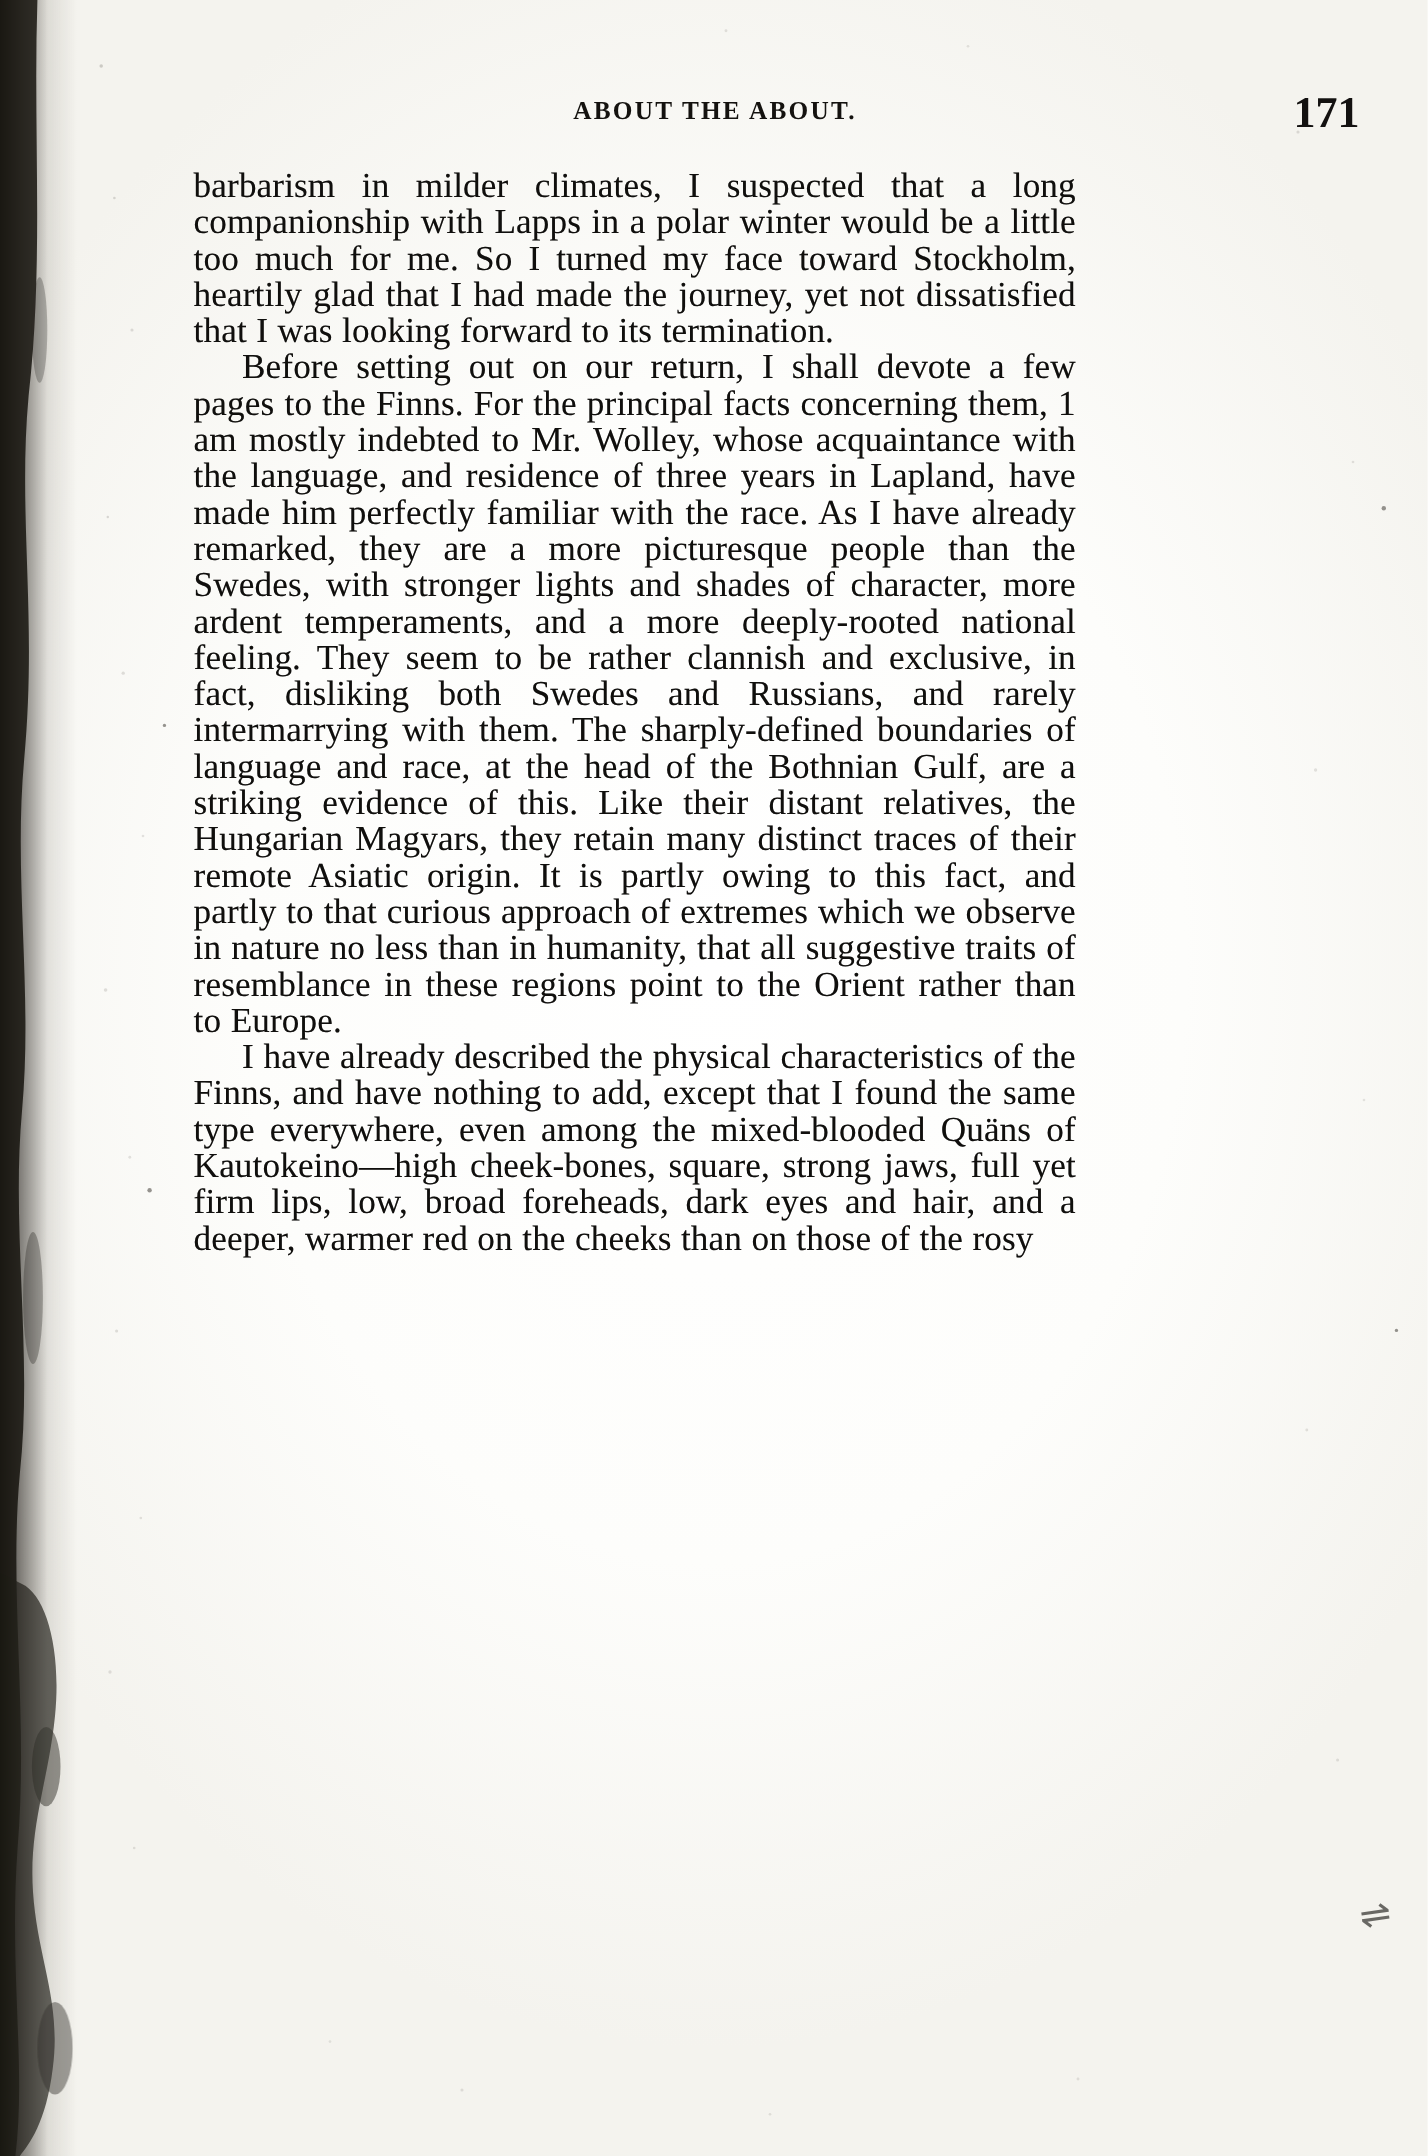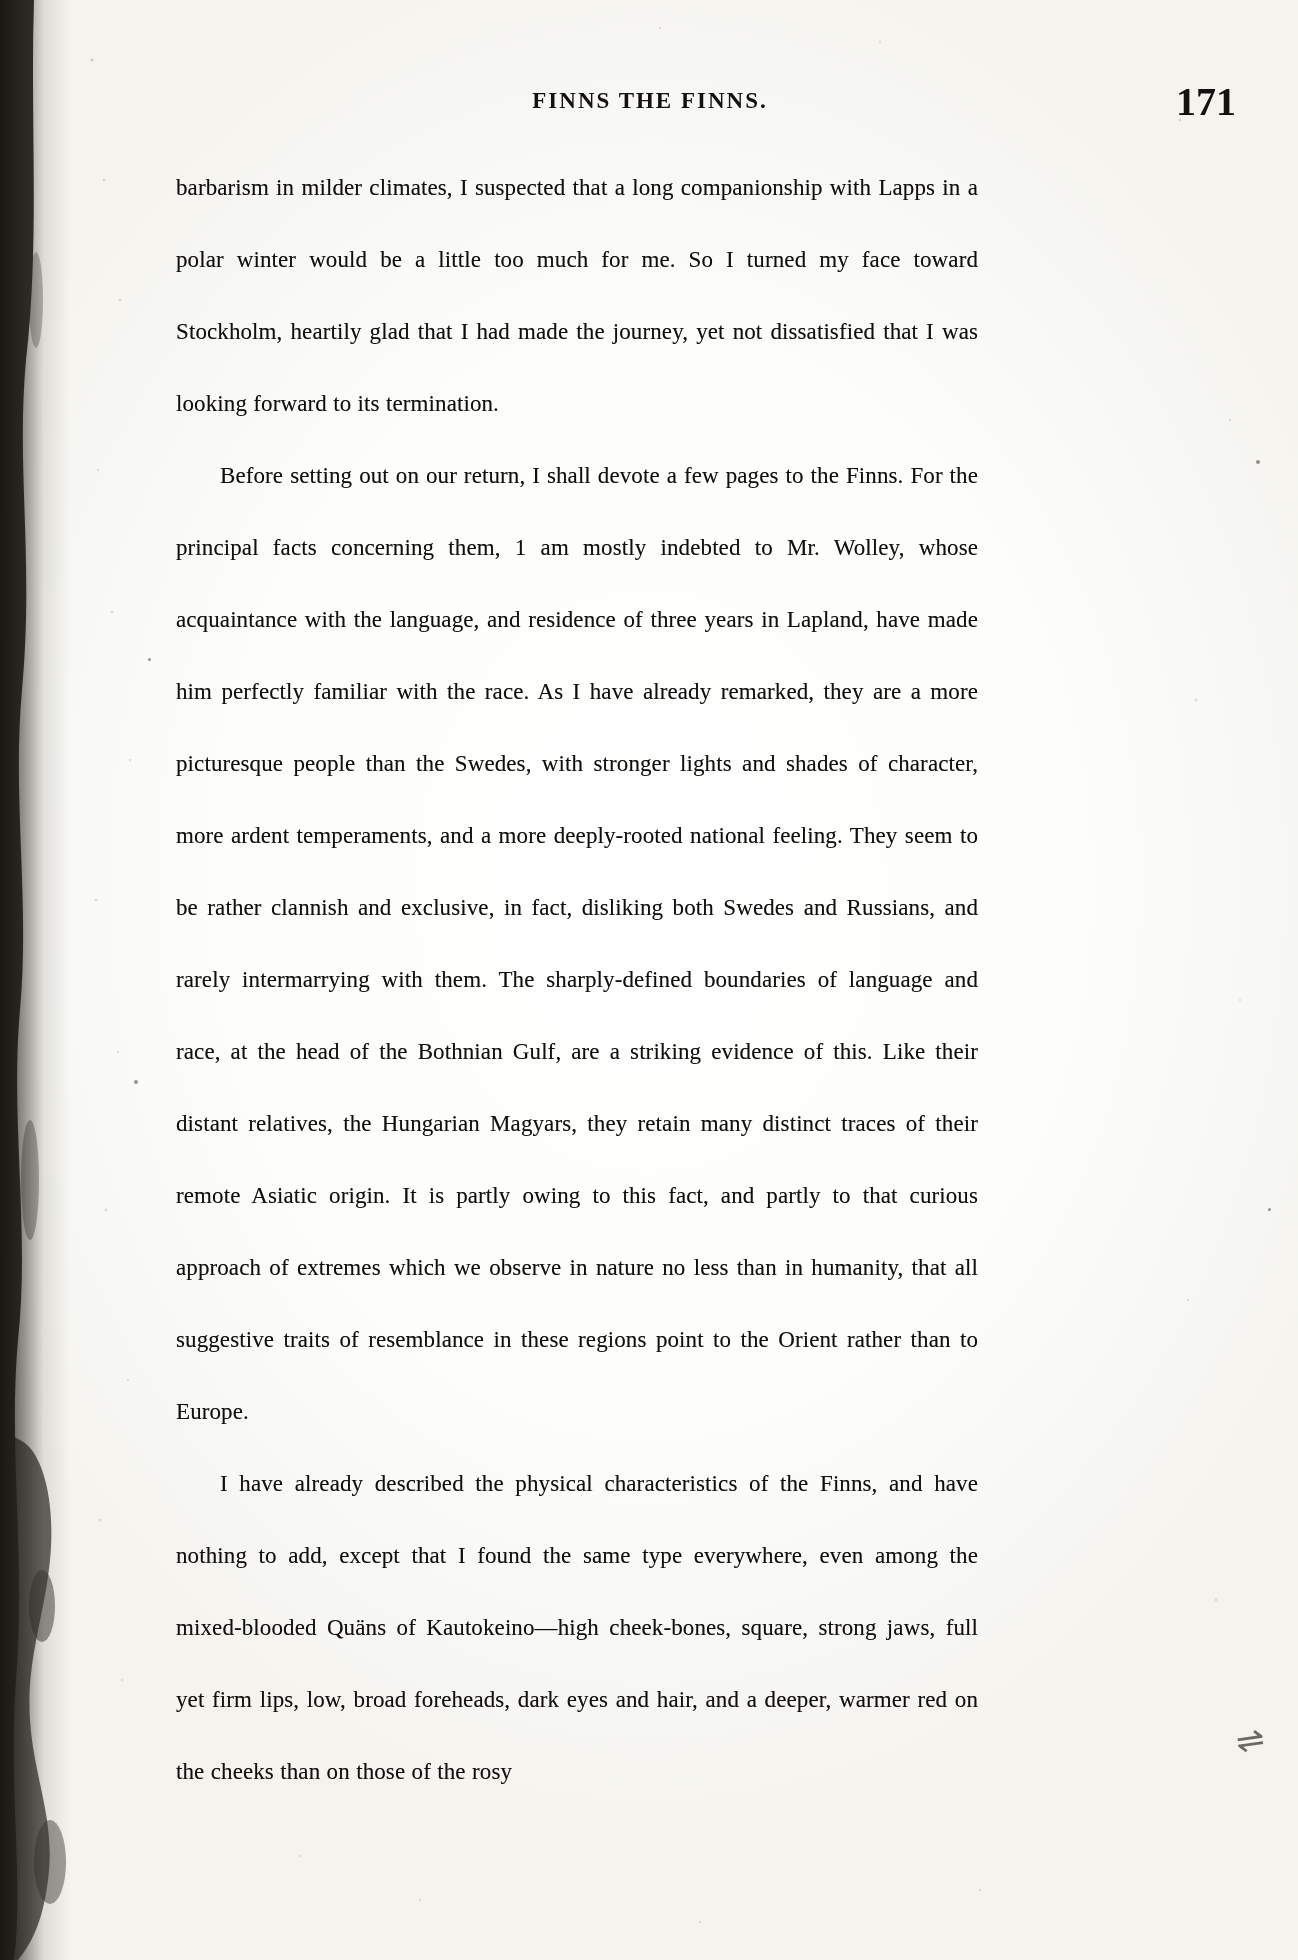--- a/index.html
+++ b/index.html
@@ -92,22 +92,22 @@
 
   
   .textblock {
     position: absolute;
     top: 152px;
     left: 176px;
     width: 802px;
   }
   p.para {
     margin: 0;
-    font-size: 23px;
-    line-height: 72px;
+    font-size: 32px;
+    line-height: 33px;
     text-align: justify;
     color: #100f0d;
     letter-spacing: 0.1px;
     word-spacing: 0.5px;
     text-indent: 0;
   }
   p.para.indent {
     text-indent: 44px;
   }
   p.para + p.para {
@@ -179,21 +179,21 @@
       <circle cx="420" cy="1900" r="1.4" opacity="0.3"></circle>
       <circle cx="700" cy="1922" r="1.2" opacity="0.28"></circle>
       <circle cx="980" cy="1890" r="1.3" opacity="0.28"></circle>
       <circle cx="300" cy="1856" r="1.2" opacity="0.25"></circle>
     </g>
   </svg>
 
   <div class="content">
 
     <div class="runhead">
-      <span class="runhead-title">FINNS THE FINNS.</span>
+      <span class="runhead-title">ABOUT THE ABOUT.</span>
     </div>
 
     <div class="page-number">171</div>
 
     <div class="textblock">
       <p class="para">barbarism in milder climates, I suspected that a long companionship with Lapps in a polar winter would be a little too much for me.   So I turned my face toward Stockholm, heartily glad that I had made the journey, yet not dissatisfied that I was looking forward to its termination.</p>
       <p class="para indent">Before setting out on our return, I shall devote a few pages to the Finns.   For the principal facts concerning them, 1 am mostly indebted to Mr. Wolley, whose acquaintance with the language, and residence of three years in Lapland, have made him perfectly familiar with the race. As I have already remarked, they are a more picturesque people than the Swedes, with stronger lights and shades of character, more ardent temperaments, and a more deeply-rooted national feeling.   They seem to be rather clannish and exclusive, in fact, disliking both Swedes and Russians, and rarely intermarrying with them.   The sharply-defined boundaries of language and race, at the head of the Bothnian Gulf, are a striking evidence of this.   Like their distant relatives, the Hungarian Magyars, they retain many distinct traces of their remote Asiatic origin.   It is partly owing to this fact, and partly to that curious approach of extremes which we observe in nature no less than in humanity, that all suggestive traits of resemblance in these regions point to the Orient rather than to Europe.</p>
       <p class="para indent">I have already described the physical characteristics of the Finns, and have nothing to add, except that I found the same type everywhere, even among the mixed-blooded Quäns of Kautokeino—high cheek-bones, square, strong jaws, full yet firm lips, low, broad foreheads, dark eyes and hair, and a deeper, warmer red on the cheeks than on those of the rosy</p>
     </div>
 

